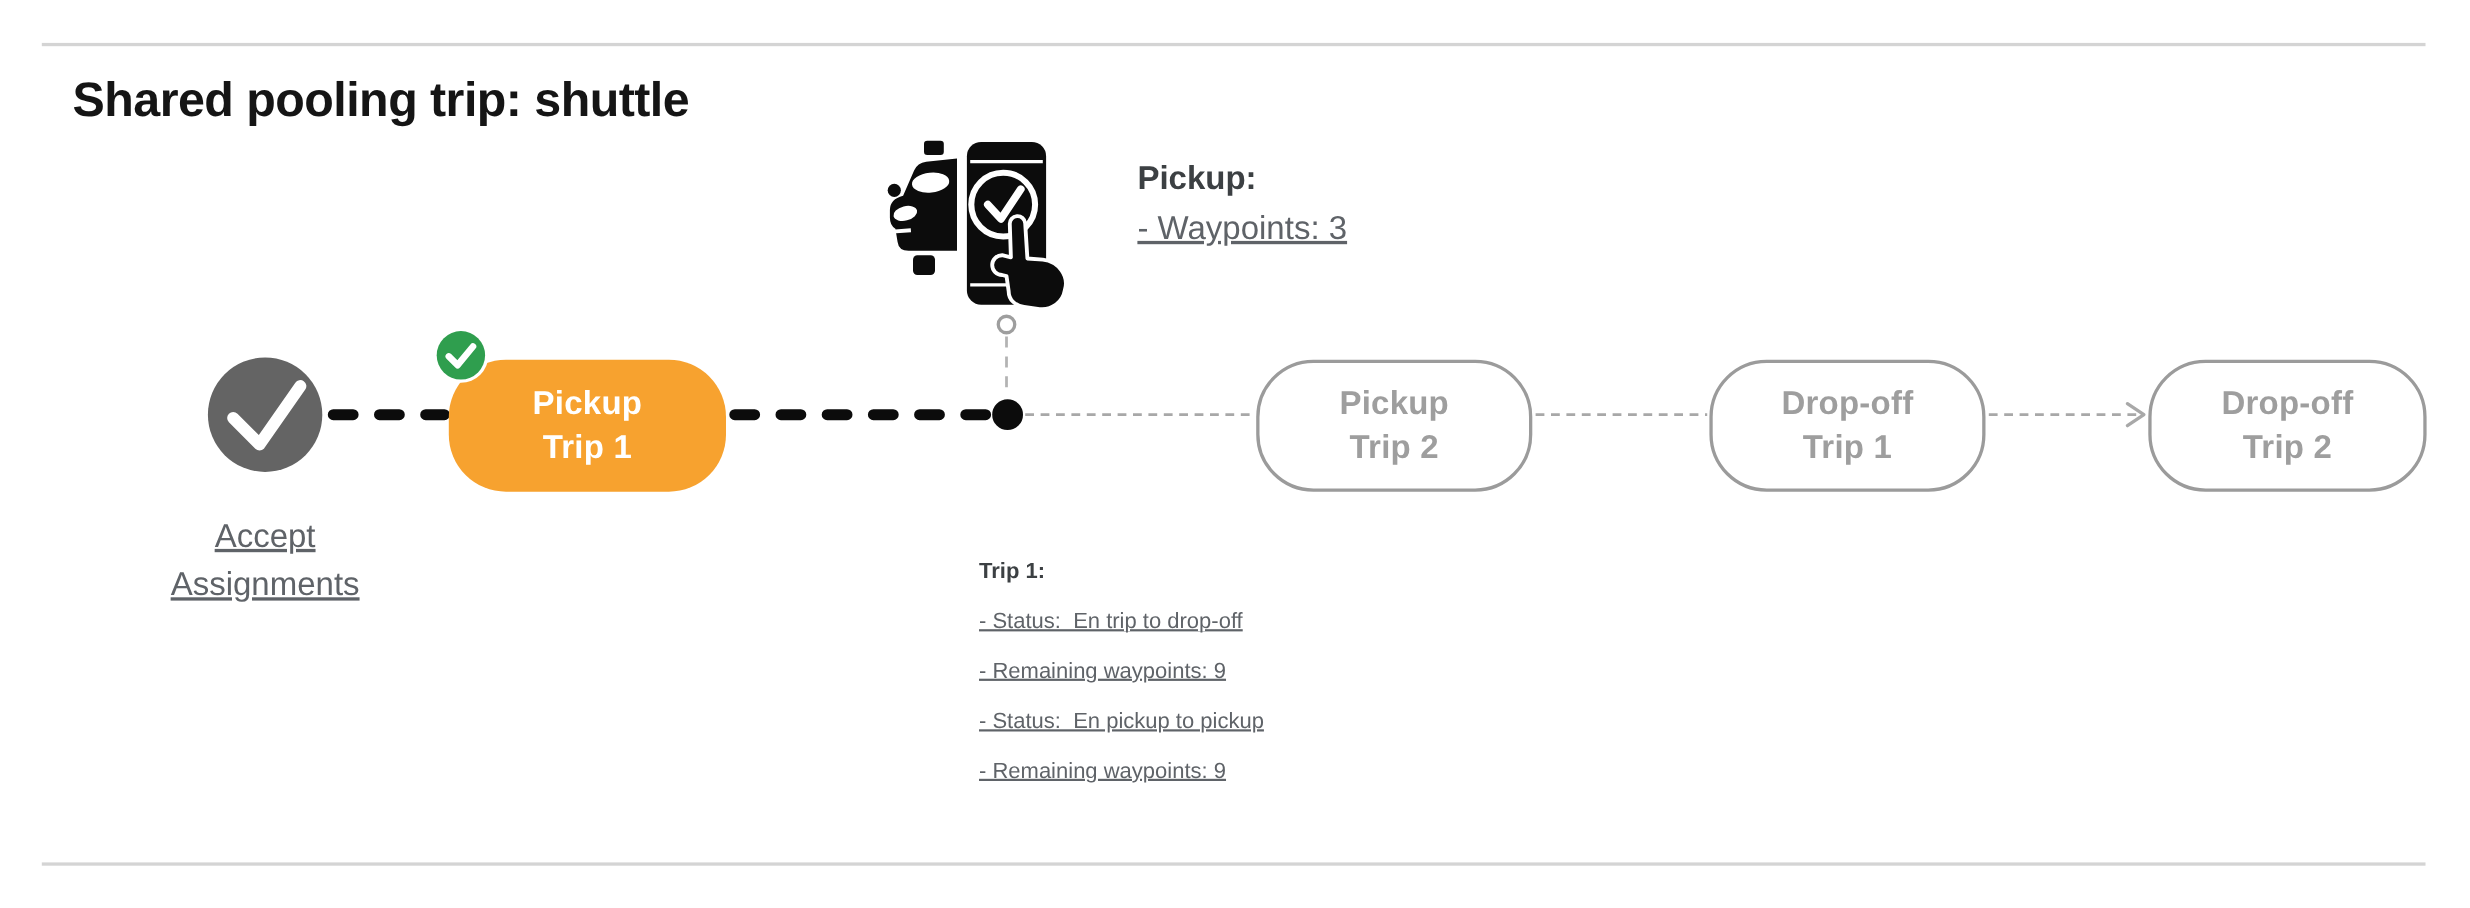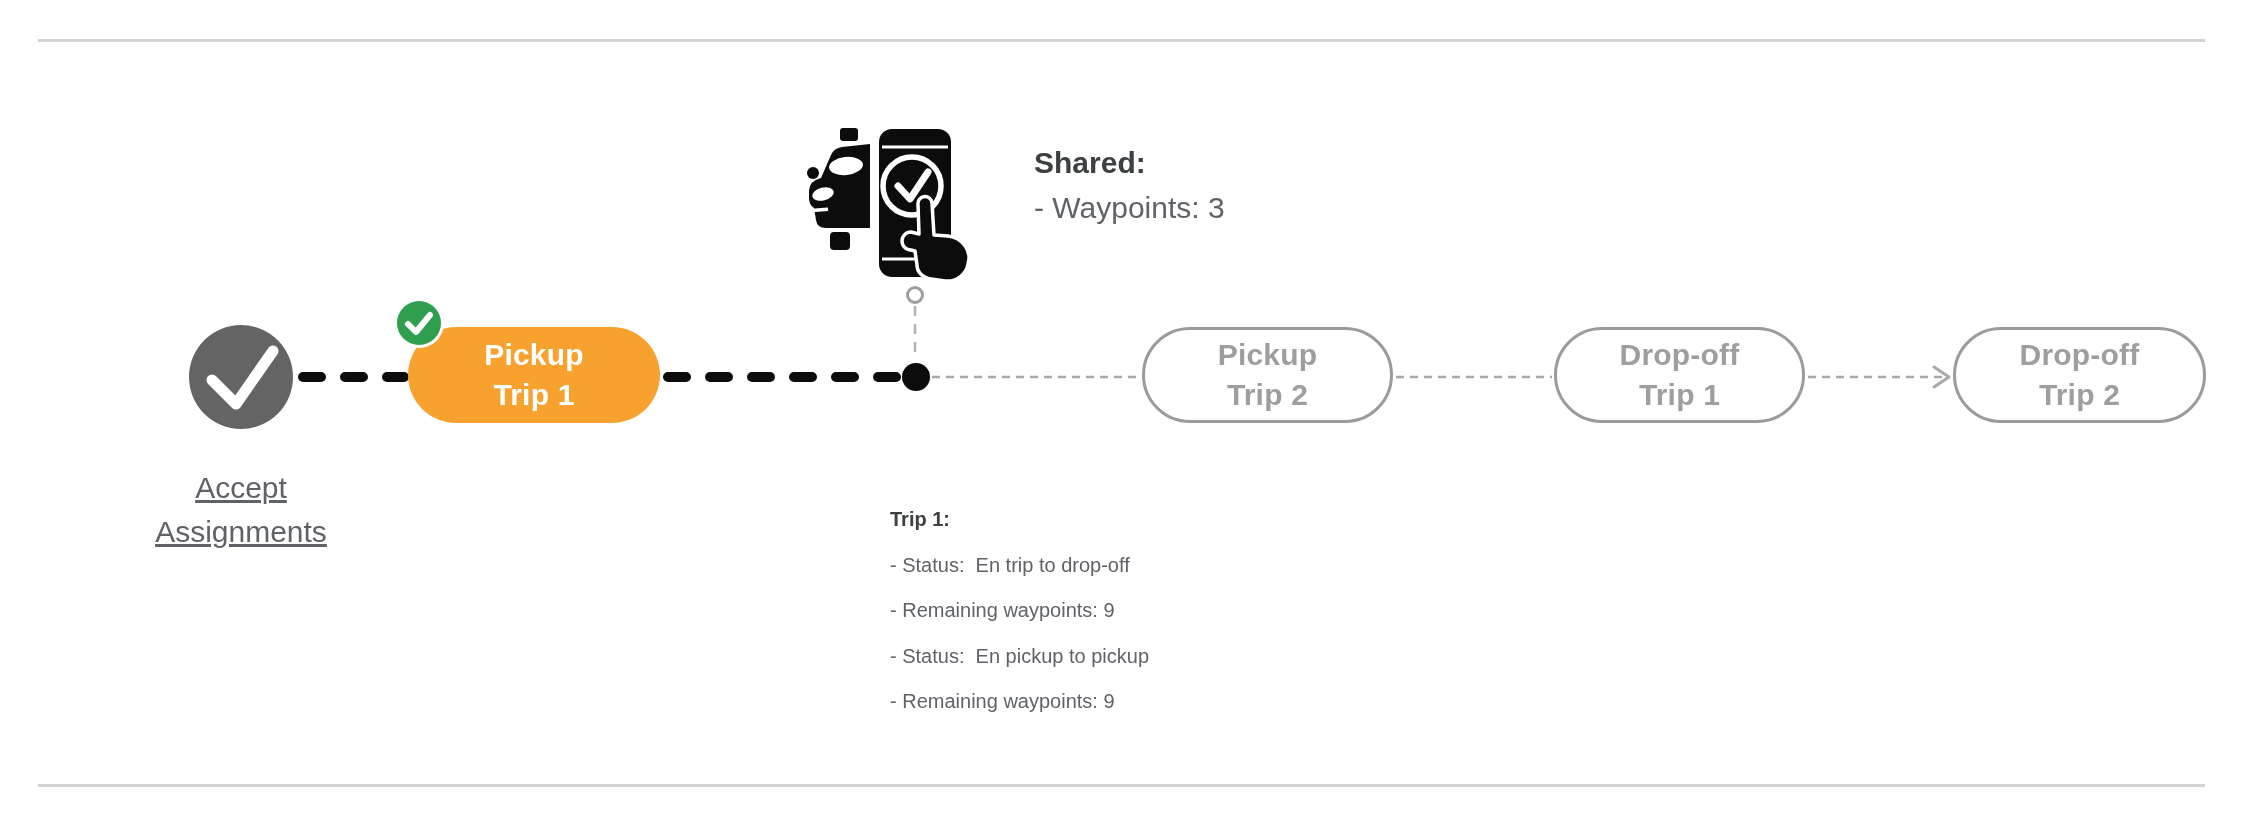--- a/index.html
+++ b/index.html
@@ -10,21 +10,21 @@
   .divider { position:absolute; left:38px; width:2167px; height:3px; background:#d4d4d4; }
   .divider.top { top:39px; }
   .divider.bottom { top:784px; }
   .title {
     position:absolute; left:66px; top:66px; margin:0;
     font-size:44px; font-weight:700; color:#151515; letter-spacing:-0.5px;
   }
   svg.layer { position:absolute; left:0; top:0; z-index:1; }
 
   .pill {
-    position:absolute; top:327px; height:96px; border-radius:52px;
+    position:absolute; top:327px; height:120px; border-radius:52px;
     display:flex; flex-direction:column; align-items:center; justify-content:center;
     font-size:30px; font-weight:700; line-height:40px; box-sizing:border-box;
     z-index:2; text-align:center; letter-spacing:0.2px;
   }
   .pill.current  { background:#F7A22F; color:#ffffff; }
   .pill.upcoming { background:#ffffff; border:3px solid #9b9b9b; color:#9e9e9e; }
   #pill-0 { left:408px;  width:252px; }
   #pill-1 { left:1142px; width:251px; }
   #pill-2 { left:1554px; width:251px; }
   #pill-3 { left:1953px; width:253px; }
@@ -40,29 +40,30 @@
   }
   .vehicle-info {
     position:absolute; left:1034px; top:140px;
     font-size:30px; line-height:45px; color:#5f6368; z-index:2;
   }
   .trip-info {
     position:absolute; left:890px; top:497px;
     font-size:20px; line-height:45.5px; color:#5f6368; z-index:2;
   }
   .bold-line { font-weight:700; color:#3c4043; }
-  .pre { white-space:pre-wrap; }
+  .pre { white-space:pre-wrap;text-decoration:underline; }
 </style>
 </head>
 <body>
 
 <div class="canvas">
 
   <div class="divider top"></div>
 
+  <h1 class="title">Shared pooling trip: shuttle</h1>
 
   <svg class="layer" width="2245" height="825" viewBox="0 0 2245 825">
 
     <line x1="303" y1="377" x2="404" y2="377" stroke="#0c0c0c" stroke-width="10" stroke-linecap="round" stroke-dasharray="18 24"></line>
     <line x1="668" y1="377" x2="900" y2="377" stroke="#0c0c0c" stroke-width="10" stroke-linecap="round" stroke-dasharray="18 24"></line>
 
     <line x1="932" y1="377" x2="1140" y2="377" stroke="#a8a8a8" stroke-width="2.5" stroke-dasharray="8 6"></line>
     <line x1="1396" y1="377" x2="1552" y2="377" stroke="#a8a8a8" stroke-width="2.5" stroke-dasharray="8 6"></line>
     <line x1="1808" y1="377" x2="1946" y2="377" stroke="#a8a8a8" stroke-width="2.5" stroke-dasharray="8 6"></line>
     <path d="M1934 367 L1949 377 L1934 387" fill="none" stroke="#a8a8a8" stroke-width="3" stroke-linecap="round" stroke-linejoin="round"></path>
@@ -118,21 +119,21 @@
       <path d="M11 23 L19 31 L33 14" fill="none" stroke="#ffffff" stroke-width="6" stroke-linecap="round" stroke-linejoin="round"></path>
     </svg>
   </div>
 
   <div class="accept-label">
     <div>Accept</div>
     <div>Assignments</div>
   </div>
 
   <div class="vehicle-info">
-    <div class="bold-line">Shared:</div>
+    <div class="bold-line">Pickup:</div>
     <div class="pre">- Waypoints: 3</div>
   </div>
 
   <div class="trip-info">
     <div class="bold-line">Trip 1:</div>
     <div class="pre">- Status:  En trip to drop-off</div>
     <div class="pre">- Remaining waypoints: 9</div>
     <div class="pre">- Status:  En pickup to pickup</div>
     <div class="pre">- Remaining waypoints: 9</div>
   </div>

